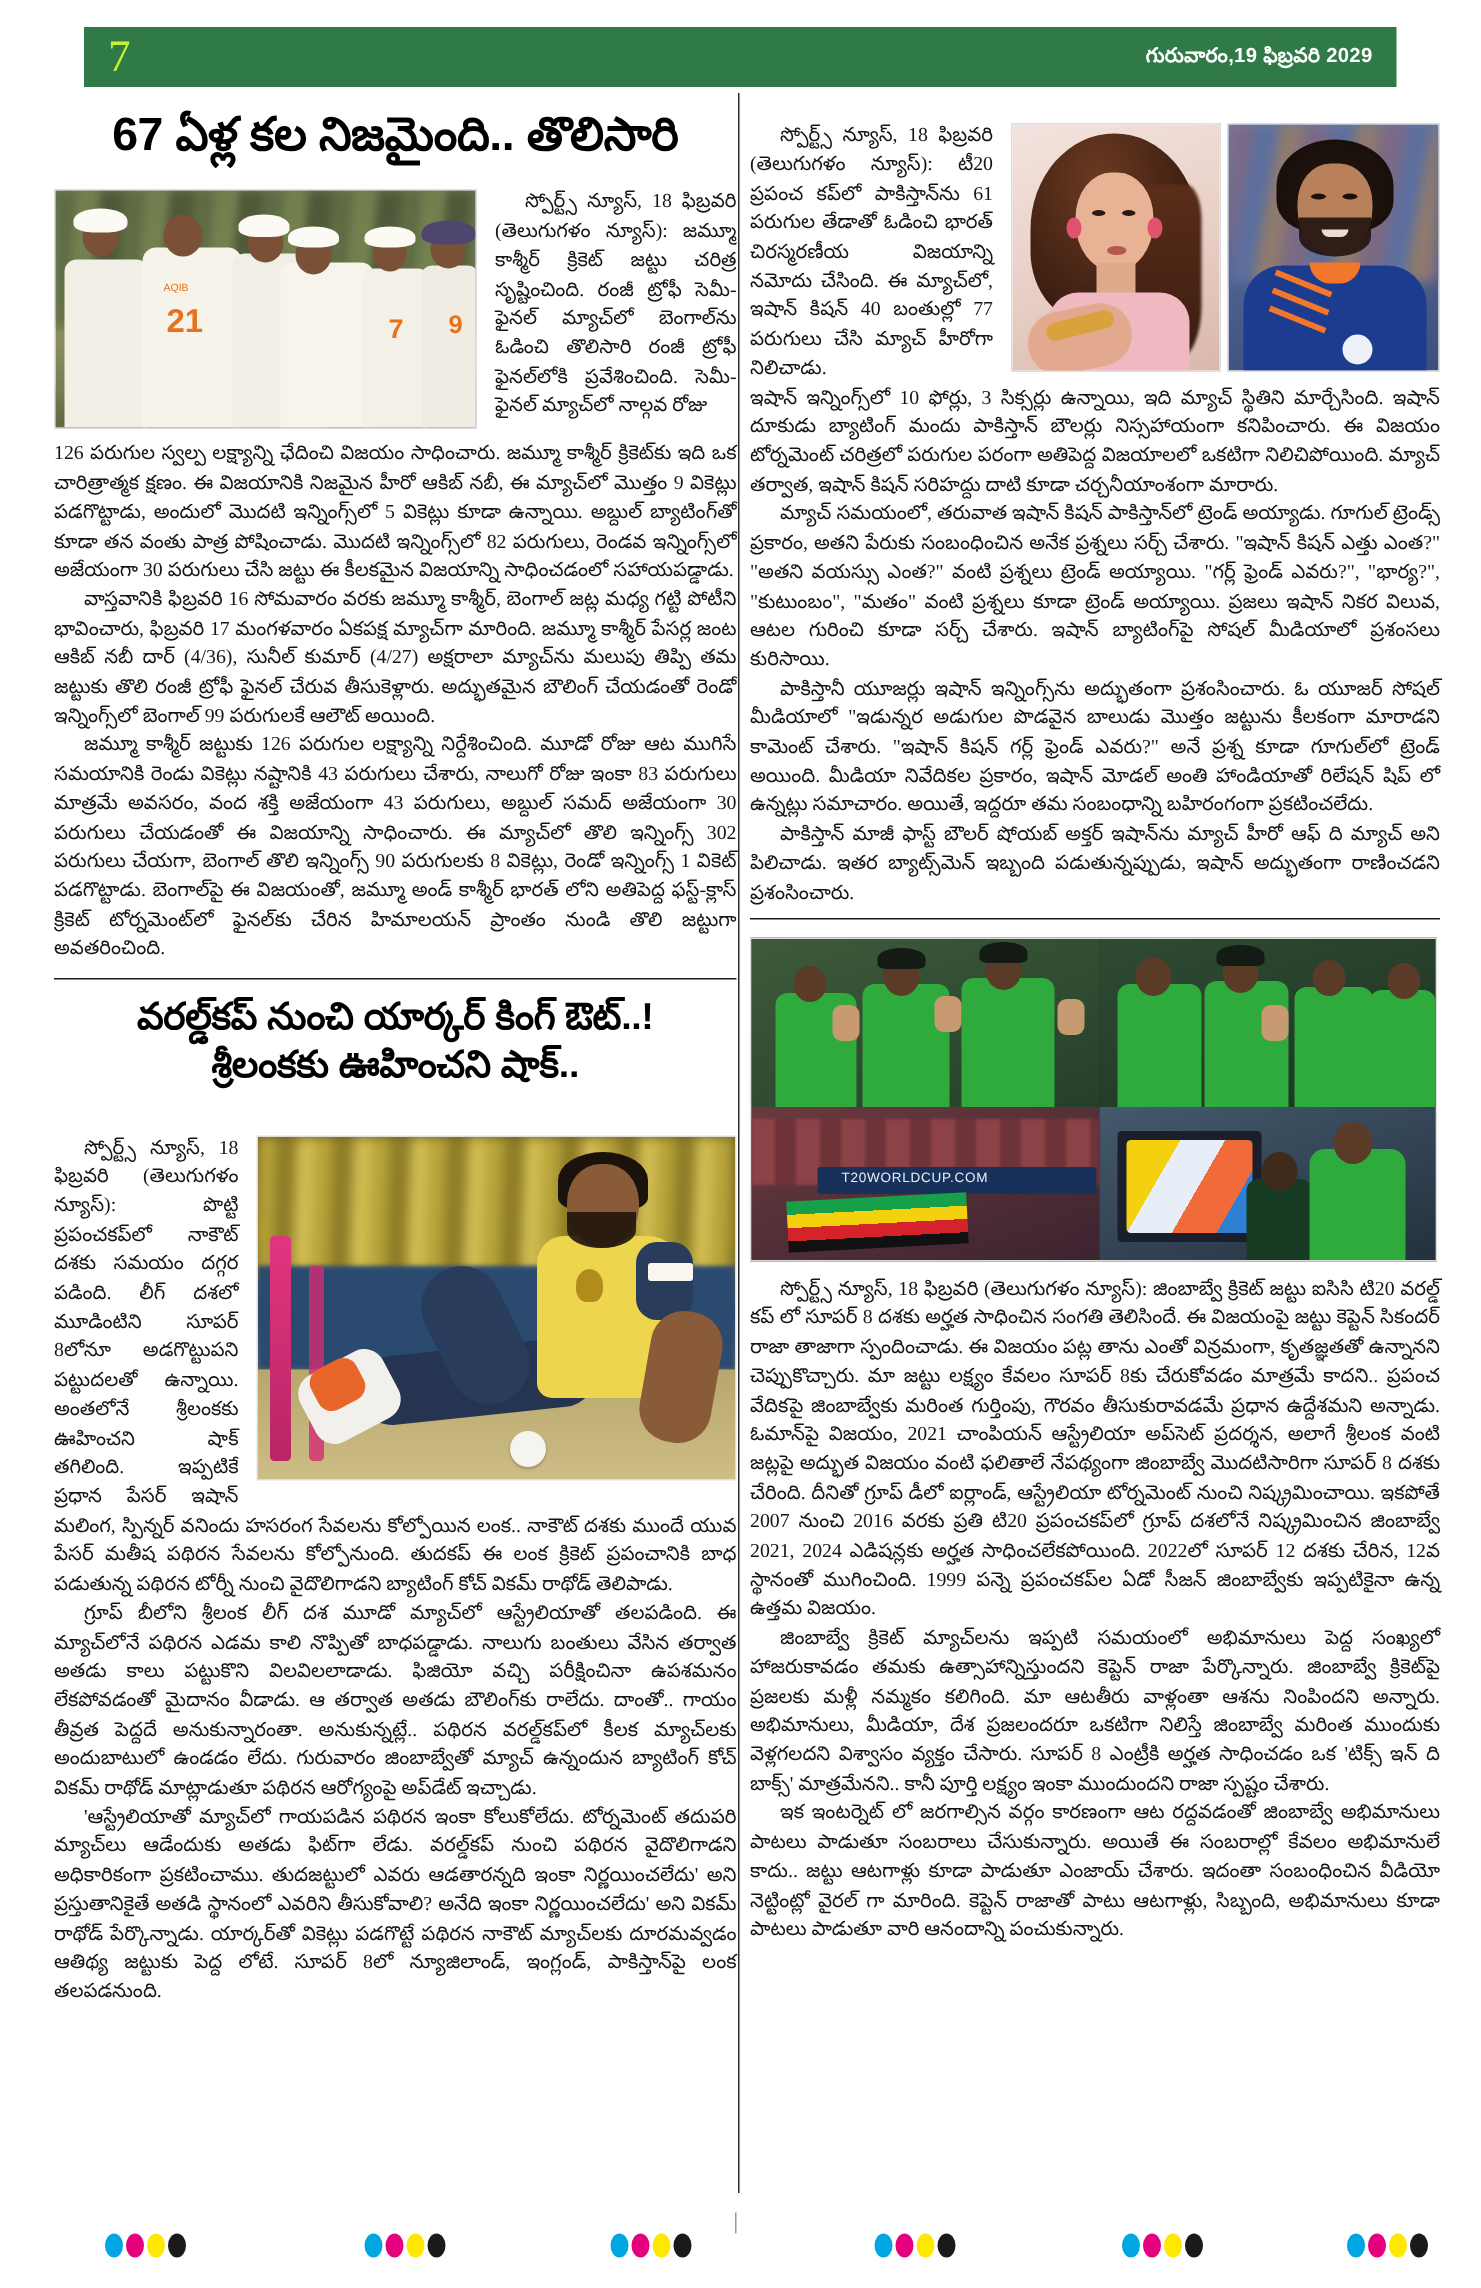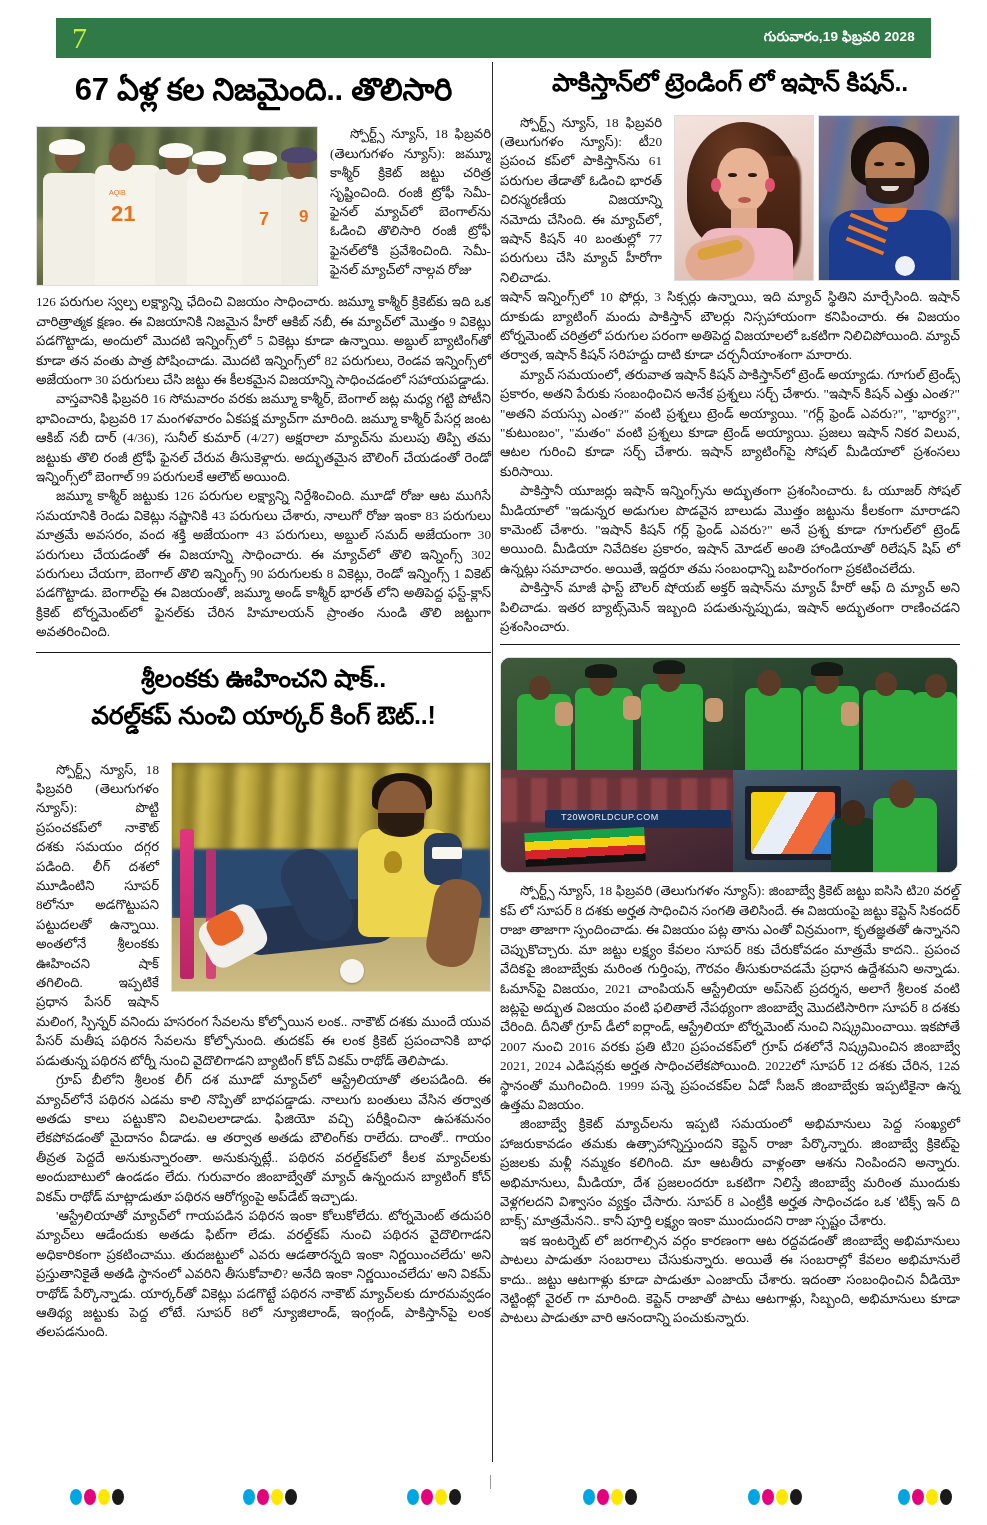--- a/index.html
+++ b/index.html
@@ -257,21 +257,21 @@
   .ticklines{position:absolute;left:0;top:0;width:100%;height:100%;}
   .tick{position:absolute;width:1px;background:#999;}
 </style>
 </head>
 <body>
 
 <div class="page">
 
   <div class="masthead">
     <span class="page-num">7</span>
-    <span class="issue-date">గురువారం,19 ఫిబ్రవరి 2028</span>
+    <span class="issue-date">గురువారం,19 ఫిబ్రవరి 2029</span>
   </div>
 
   <div class="vdivider"></div>
 
   <div class="col-left">
 
     <div>
       <h1 class="headline hl-xl">67 ఏళ్ల కల నిజమైంది.. తొలిసారి</h1>
 
       <div class="wrap-row" style="margin-top:14px;">
@@ -304,22 +304,22 @@
       </div>
 
       <p class="body-text">126 పరుగుల స్వల్ప లక్ష్యాన్ని ఛేదించి విజయం సాధించారు. జమ్మూ కాశ్మీర్ క్రికెట్‌కు ఇది ఒక చారిత్రాత్మక క్షణం. ఈ విజయానికి నిజమైన హీరో ఆకిబ్ నబీ, ఈ మ్యాచ్‌లో మొత్తం 9 వికెట్లు పడగొట్టాడు, అందులో మొదటి ఇన్నింగ్స్‌లో 5 వికెట్లు కూడా ఉన్నాయి. అబ్దుల్ బ్యాటింగ్‌తో కూడా తన వంతు పాత్ర పోషించాడు. మొదటి ఇన్నింగ్స్‌లో 82 పరుగులు, రెండవ ఇన్నింగ్స్‌లో అజేయంగా 30 పరుగులు చేసి జట్టు ఈ కీలకమైన విజయాన్ని సాధించడంలో సహాయపడ్డాడు.</p>
       <p class="body-text indent">వాస్తవానికి ఫిబ్రవరి 16 సోమవారం వరకు జమ్మూ కాశ్మీర్, బెంగాల్ జట్ల మధ్య గట్టి పోటీని భావించారు, ఫిబ్రవరి 17 మంగళవారం ఏకపక్ష మ్యాచ్‌గా మారింది. జమ్మూ కాశ్మీర్ పేసర్ల జంట ఆకిబ్ నబీ దార్ (4/36), సునీల్ కుమార్ (4/27) అక్షరాలా మ్యాచ్‌ను మలుపు తిప్పి తమ జట్టుకు తొలి రంజీ ట్రోఫీ ఫైనల్ చేరువ తీసుకెళ్లారు. అద్భుతమైన బౌలింగ్ చేయడంతో రెండో ఇన్నింగ్స్‌లో బెంగాల్ 99 పరుగులకే ఆలౌట్ అయింది.</p>
       <p class="body-text indent">జమ్మూ కాశ్మీర్ జట్టుకు 126 పరుగుల లక్ష్యాన్ని నిర్దేశించింది. మూడో రోజు ఆట ముగిసే సమయానికి రెండు వికెట్లు నష్టానికి 43 పరుగులు చేశారు, నాలుగో రోజు ఇంకా 83 పరుగులు మాత్రమే అవసరం, వంద శక్తి అజేయంగా 43 పరుగులు, అబ్దుల్ సమద్ అజేయంగా 30 పరుగులు చేయడంతో ఈ విజయాన్ని సాధించారు. ఈ మ్యాచ్‌లో తొలి ఇన్నింగ్స్ 302 పరుగులు చేయగా, బెంగాల్ తొలి ఇన్నింగ్స్ 90 పరుగులకు 8 వికెట్లు, రెండో ఇన్నింగ్స్ 1 వికెట్ పడగొట్టాడు. బెంగాల్‌పై ఈ విజయంతో, జమ్మూ అండ్ కాశ్మీర్ భారత్ లోని అతిపెద్ద ఫస్ట్-క్లాస్ క్రికెట్ టోర్నమెంట్‌లో ఫైనల్‌కు చేరిన హిమాలయన్ ప్రాంతం నుండి తొలి జట్టుగా అవతరించింది.</p>
     </div>
 
     <hr class="hrule">
 
     <div>
+      <h1 class="headline hl-lg" style="margin-top:5px;">వరల్డ్‌కప్ నుంచి యార్కర్ కింగ్ ఔట్..!</h1>
       <h1 class="headline hl-lg">శ్రీలంకకు ఊహించని షాక్..</h1>
-      <h1 class="headline hl-lg" style="margin-top:5px;">వరల్డ్‌కప్ నుంచి యార్కర్ కింగ్ ఔట్..!</h1>
 
       <div class="wrap-row" style="margin-top:28px;">
         <div class="photo p-slanka fig-right">
           <span class="crowd"></span>
             <span class="board"></span>
             <span class="pitch"></span>
           <span class="stump"></span>
             <span class="stump2"></span>
           <span class="leg"></span>
             <span class="thigh"></span>
@@ -339,21 +339,20 @@
       </div>
 
       <p class="body-text indent">గ్రూప్ బీలోని శ్రీలంక లీగ్ దశ మూడో మ్యాచ్‌లో ఆస్ట్రేలియాతో తలపడింది. ఈ మ్యాచ్‌లోనే పథిరన ఎడమ కాలి నొప్పితో బాధపడ్డాడు. నాలుగు బంతులు వేసిన తర్వాత అతడు కాలు పట్టుకొని విలవిలలాడాడు. ఫిజియో వచ్చి పరీక్షించినా ఉపశమనం లేకపోవడంతో మైదానం వీడాడు. ఆ తర్వాత అతడు బౌలింగ్‌కు రాలేదు. దాంతో.. గాయం తీవ్రత పెద్దదే అనుకున్నారంతా. అనుకున్నట్లే.. పథిరన వరల్డ్‌కప్‌లో కీలక మ్యాచ్‌లకు అందుబాటులో ఉండడం లేదు. గురువారం జింబాబ్వేతో మ్యాచ్ ఉన్నందున బ్యాటింగ్ కోచ్ వికమ్ రాథోడ్ మాట్లాడుతూ పథిరన ఆరోగ్యంపై అప్‌డేట్ ఇచ్చాడు.</p>
       <p class="body-text indent">'ఆస్ట్రేలియాతో మ్యాచ్‌లో గాయపడిన పథిరన ఇంకా కోలుకోలేదు. టోర్నమెంట్ తదుపరి మ్యాచ్‌లు ఆడేందుకు అతడు ఫిట్‌గా లేడు. వరల్డ్‌కప్ నుంచి పథిరన వైదొలిగాడని అధికారికంగా ప్రకటించాము. తుదజట్టులో ఎవరు ఆడతారన్నది ఇంకా నిర్ణయించలేదు' అని ప్రస్తుతానికైతే అతడి స్థానంలో ఎవరిని తీసుకోవాలి? అనేది ఇంకా నిర్ణయించలేదు' అని వికమ్ రాథోడ్ పేర్కొన్నాడు. యార్కర్‌తో వికెట్లు పడగొట్టే పథిరన నాకౌట్ మ్యాచ్‌లకు దూరమవ్వడం ఆతిథ్య జట్టుకు పెద్ద లోటే. సూపర్ 8లో న్యూజిలాండ్, ఇంగ్లండ్, పాకిస్తాన్‌పై లంక తలపడనుంది.</p>
     </div>
   </div>
 
   <div class="col-right">
 
     <div>
-      <h1 class="headline hl-lg">పాకిస్తాన్‌లో ట్రెండింగ్ లో ఇషాన్ కిషన్..</h1>
 
       <div class="wrap-row" style="margin-top:14px;">
         <div class="fig-right" style="display:flex;gap:4px;">
           <div class="photo p-woman">
             <span class="hair"></span>
               <span class="hair2"></span>
               <span class="face"></span>
             <span class="eye1"></span>
               <span class="eye2"></span>
               <span class="lips"></span>
@@ -386,21 +385,21 @@
       <p class="body-text">ఇషాన్ ఇన్నింగ్స్‌లో 10 ఫోర్లు, 3 సిక్సర్లు ఉన్నాయి, ఇది మ్యాచ్ స్థితిని మార్చేసింది. ఇషాన్ దూకుడు బ్యాటింగ్ మందు పాకిస్తాన్ బౌలర్లు నిస్సహాయంగా కనిపించారు. ఈ విజయం టోర్నమెంట్ చరిత్రలో పరుగుల పరంగా అతిపెద్ద విజయాలలో ఒకటిగా నిలిచిపోయింది. మ్యాచ్ తర్వాత, ఇషాన్ కిషన్ సరిహద్దు దాటి కూడా చర్చనీయాంశంగా మారారు.</p>
       <p class="body-text indent">మ్యాచ్ సమయంలో, తరువాత ఇషాన్ కిషన్ పాకిస్తాన్‌లో ట్రెండ్ అయ్యాడు. గూగుల్ ట్రెండ్స్ ప్రకారం, అతని పేరుకు సంబంధించిన అనేక ప్రశ్నలు సర్చ్ చేశారు. "ఇషాన్ కిషన్ ఎత్తు ఎంత?" "అతని వయస్సు ఎంత?" వంటి ప్రశ్నలు ట్రెండ్ అయ్యాయి. "గర్ల్ ఫ్రెండ్ ఎవరు?", "భార్య?", "కుటుంబం", "మతం" వంటి ప్రశ్నలు కూడా ట్రెండ్ అయ్యాయి. ప్రజలు ఇషాన్ నికర విలువ, ఆటల గురించి కూడా సర్చ్ చేశారు. ఇషాన్ బ్యాటింగ్‌పై సోషల్ మీడియాలో ప్రశంసలు కురిసాయి.</p>
       <p class="body-text indent">పాకిస్తానీ యూజర్లు ఇషాన్ ఇన్నింగ్స్‌ను అద్భుతంగా ప్రశంసించారు. ఓ యూజర్ సోషల్ మీడియాలో "ఇడున్నర అడుగుల పొడవైన బాలుడు మొత్తం జట్టును కీలకంగా మారాడని కామెంట్ చేశారు. "ఇషాన్ కిషన్ గర్ల్ ఫ్రెండ్ ఎవరు?" అనే ప్రశ్న కూడా గూగుల్‌లో ట్రెండ్ అయింది. మీడియా నివేదికల ప్రకారం, ఇషాన్ మోడల్ అంతి హాండియాతో రిలేషన్ షిప్ లో ఉన్నట్లు సమాచారం. అయితే, ఇద్దరూ తమ సంబంధాన్ని బహిరంగంగా ప్రకటించలేదు.</p>
       <p class="body-text indent">పాకిస్తాన్ మాజీ ఫాస్ట్ బౌలర్ షోయబ్ అక్తర్ ఇషాన్‌ను మ్యాచ్ హీరో ఆఫ్ ది మ్యాచ్ అని పిలిచాడు. ఇతర బ్యాట్స్‌మెన్ ఇబ్బంది పడుతున్నప్పుడు, ఇషాన్ అద్భుతంగా రాణించడని ప్రశంసించారు.</p>
     </div>
 
     <hr class="hrule-thin">
 
     <div>
 
-      <div class="photo p-zim" style="margin:12px 0 8px 0;border-radius:10px;">
+      <div class="photo p-zim" style="margin:12px 0 8px 0;">
         <span class="q1"></span>
           <span class="q2"></span>
           <span class="q3"></span>
           <span class="q4"></span>
         <span class="jz j1"></span>
           <span class="jz j2"></span>
           <span class="jz j3"></span>
         <span class="jz j4"></span>
           <span class="jz j5"></span>
           <span class="jz j6"></span>

